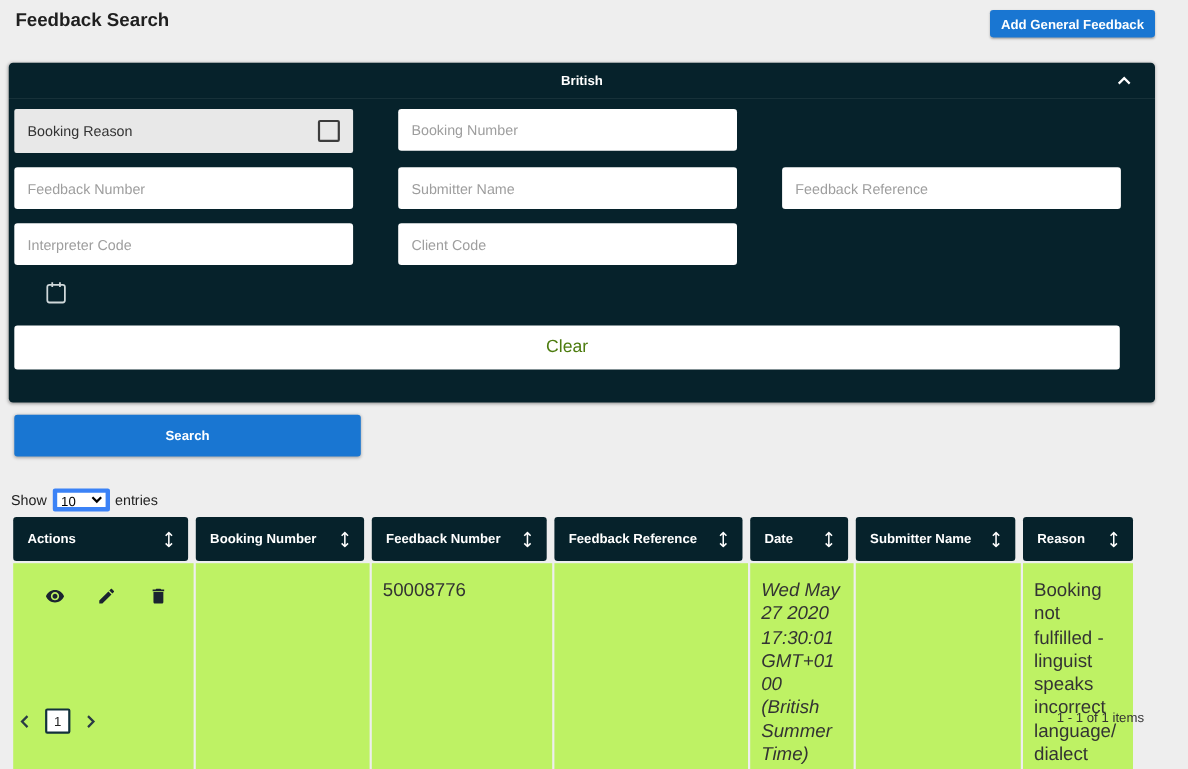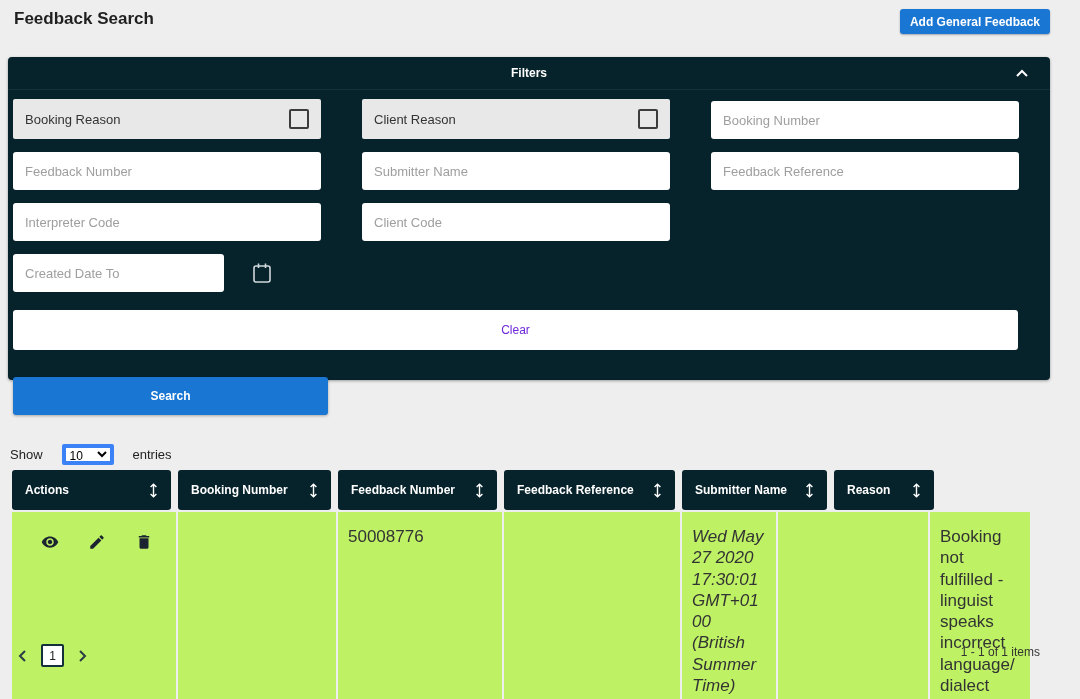--- a/index.html
+++ b/index.html
@@ -38,21 +38,21 @@
     height: 33px; position: relative;
     display: flex; align-items: center; justify-content: center;
     border-bottom: 1px solid rgba(255,255,255,.07);
   }
   .filters-title { color: #fff; font-size: 12px; font-weight: bold; }
   .filters-collapse {
     position: absolute; right: 20px; top: 9px;
     width: 16px; height: 16px; cursor: pointer;
     background: none; border: none; padding: 0;
   }
-  .f-row { display: flex; align-items: flex-end; margin: 13px 0 0 5px; }
+  .f-row { display: flex; align-items: flex-start; margin: 13px 0 0 5px; }
   .f-row.first { margin-top: 9px; }
   .f-col { width: 308px; margin-right: 41px; }
   .f-col:last-child { margin-right: 0; }
 
   .chk-box {
     height: 40px; background: #e8e8e8; border-radius: 2px;
     display: flex; align-items: center; justify-content: space-between;
     padding: 0 12px; cursor: pointer;
   }
   .chk-label { font-size: 13px; color: #333; }
@@ -74,39 +74,39 @@
   .cal-btn {
     background: none; border: none; margin-left: 27px;
     width: 22px; height: 24px; padding: 0; cursor: pointer;
   }
 
   .clear-btn {
     display: block; margin: 18px 0 10px 5px;
     width: 1005px; height: 40px;
     background: #fff; border: none; border-radius: 3px;
     font-family: "Liberation Sans", sans-serif;
-    font-size: 12px; color: #6d28d9; cursor: pointer;
+    font-size: 16px; color: #4d7c0f; cursor: pointer;
   }
 
   
   .search-btn {
     position: absolute; left: 13px; top: 377px;
     width: 315px; height: 38px;
     background: #1976d2; color: #fff;
     border: none; border-radius: 3px;
     font-family: "Liberation Sans", sans-serif;
     font-size: 12px; font-weight: bold;
     box-shadow: 0 1px 3px rgba(0,0,0,.3);
     cursor: pointer;
   }
 
   
   .entries-row {
     position: absolute; left: 10px; top: 444px;
-    display: flex; align-items: center; gap: 19px;
+    display: flex; align-items: center; gap: 5px;
     font-size: 13px; color: #222;
   }
   .entries-select {
     width: 52px; height: 21px; font-size: 12px;
     font-family: "Liberation Sans", sans-serif;
     border: 4px solid #3b82f6; border-radius: 2px; background: #fff;
   }
 
   
   .tbl-head { position: absolute; left: 12px; top: 470px; display: flex; gap: 7px; }
@@ -155,37 +155,33 @@
   }
 </style>
 </head>
 <body>
 
 <div class="page-title">Feedback Search</div>
 <button class="add-feedback-btn">Add General Feedback</button>
 
 <div class="filters-panel">
   <div class="filters-header">
-    <span class="filters-title">Filters</span>
+    <span class="filters-title">British</span>
     <button class="filters-collapse" title="Collapse">
       <svg viewBox="0 0 16 16" width="16" height="16">
           <path d="M3 10 L8 5 L13 10" fill="none" stroke="#ffffff" stroke-width="2"></path>
         </svg>
     </button>
   </div>
 
   <div class="f-row first">
     <div class="f-col chk-box">
       <span class="chk-label">Booking Reason</span>
       <span class="chk-square"></span>
     </div>
-    <div class="f-col chk-box">
-      <span class="chk-label">Client Reason</span>
-      <span class="chk-square"></span>
-    </div>
     <div class="f-col">
       <input class="f-input" type="text" placeholder="Booking Number" style="">
     </div>
   </div>
 
   <div class="f-row">
     <div class="f-col">
       <input class="f-input" type="text" placeholder="Feedback Number" style="">
     </div>
     <div class="f-col">
@@ -200,21 +196,20 @@
     <div class="f-col">
       <input class="f-input" type="text" placeholder="Interpreter Code" style="">
     </div>
     <div class="f-col">
       <input class="f-input" type="text" placeholder="Client Code" style="">
     </div>
   </div>
 
   <div class="f-row">
     <div class="f-col date-wrap">
-      <input class="f-input date" type="text" placeholder="Created Date To" style="">
       <button class="cal-btn" title="Pick date">
         <svg viewBox="0 0 22 24" width="22" height="24">
             <rect x="3" y="5" width="16" height="16" rx="2" fill="none" stroke="#cfd8da" stroke-width="1.6"></rect>
             <line x1="7.5" y1="2.5" x2="7.5" y2="7" stroke="#cfd8da" stroke-width="1.6"></line>
             <line x1="14.5" y1="2.5" x2="14.5" y2="7" stroke="#cfd8da" stroke-width="1.6"></line>
           </svg>
       </button>
     </div>
   </div>
 
@@ -245,20 +240,26 @@
       </svg>
   </div>
   <div class="th w-h3">
     <span>Feedback Number</span>
     <svg class="sort-icon" viewBox="0 0 9 15">
         <path d="M4.5 1.2 L4.5 13.8 M1.6 4 L4.5 1.2 L7.4 4 M1.6 11 L4.5 13.8 L7.4 11" fill="none" stroke="#ffffff" stroke-width="1.4"></path>
       </svg>
   </div>
   <div class="th w-h4">
     <span>Feedback Reference</span>
+    <svg class="sort-icon" viewBox="0 0 9 15">
+        <path d="M4.5 1.2 L4.5 13.8 M1.6 4 L4.5 1.2 L7.4 4 M1.6 11 L4.5 13.8 L7.4 11" fill="none" stroke="#ffffff" stroke-width="1.4"></path>
+      </svg>
+  </div>
+  <div class="th w-h5">
+    <span>Date</span>
     <svg class="sort-icon" viewBox="0 0 9 15">
         <path d="M4.5 1.2 L4.5 13.8 M1.6 4 L4.5 1.2 L7.4 4 M1.6 11 L4.5 13.8 L7.4 11" fill="none" stroke="#ffffff" stroke-width="1.4"></path>
       </svg>
   </div>
   <div class="th w-h6">
     <span>Submitter Name</span>
     <svg class="sort-icon" viewBox="0 0 9 15">
         <path d="M4.5 1.2 L4.5 13.8 M1.6 4 L4.5 1.2 L7.4 4 M1.6 11 L4.5 13.8 L7.4 11" fill="none" stroke="#ffffff" stroke-width="1.4"></path>
       </svg>
   </div>

